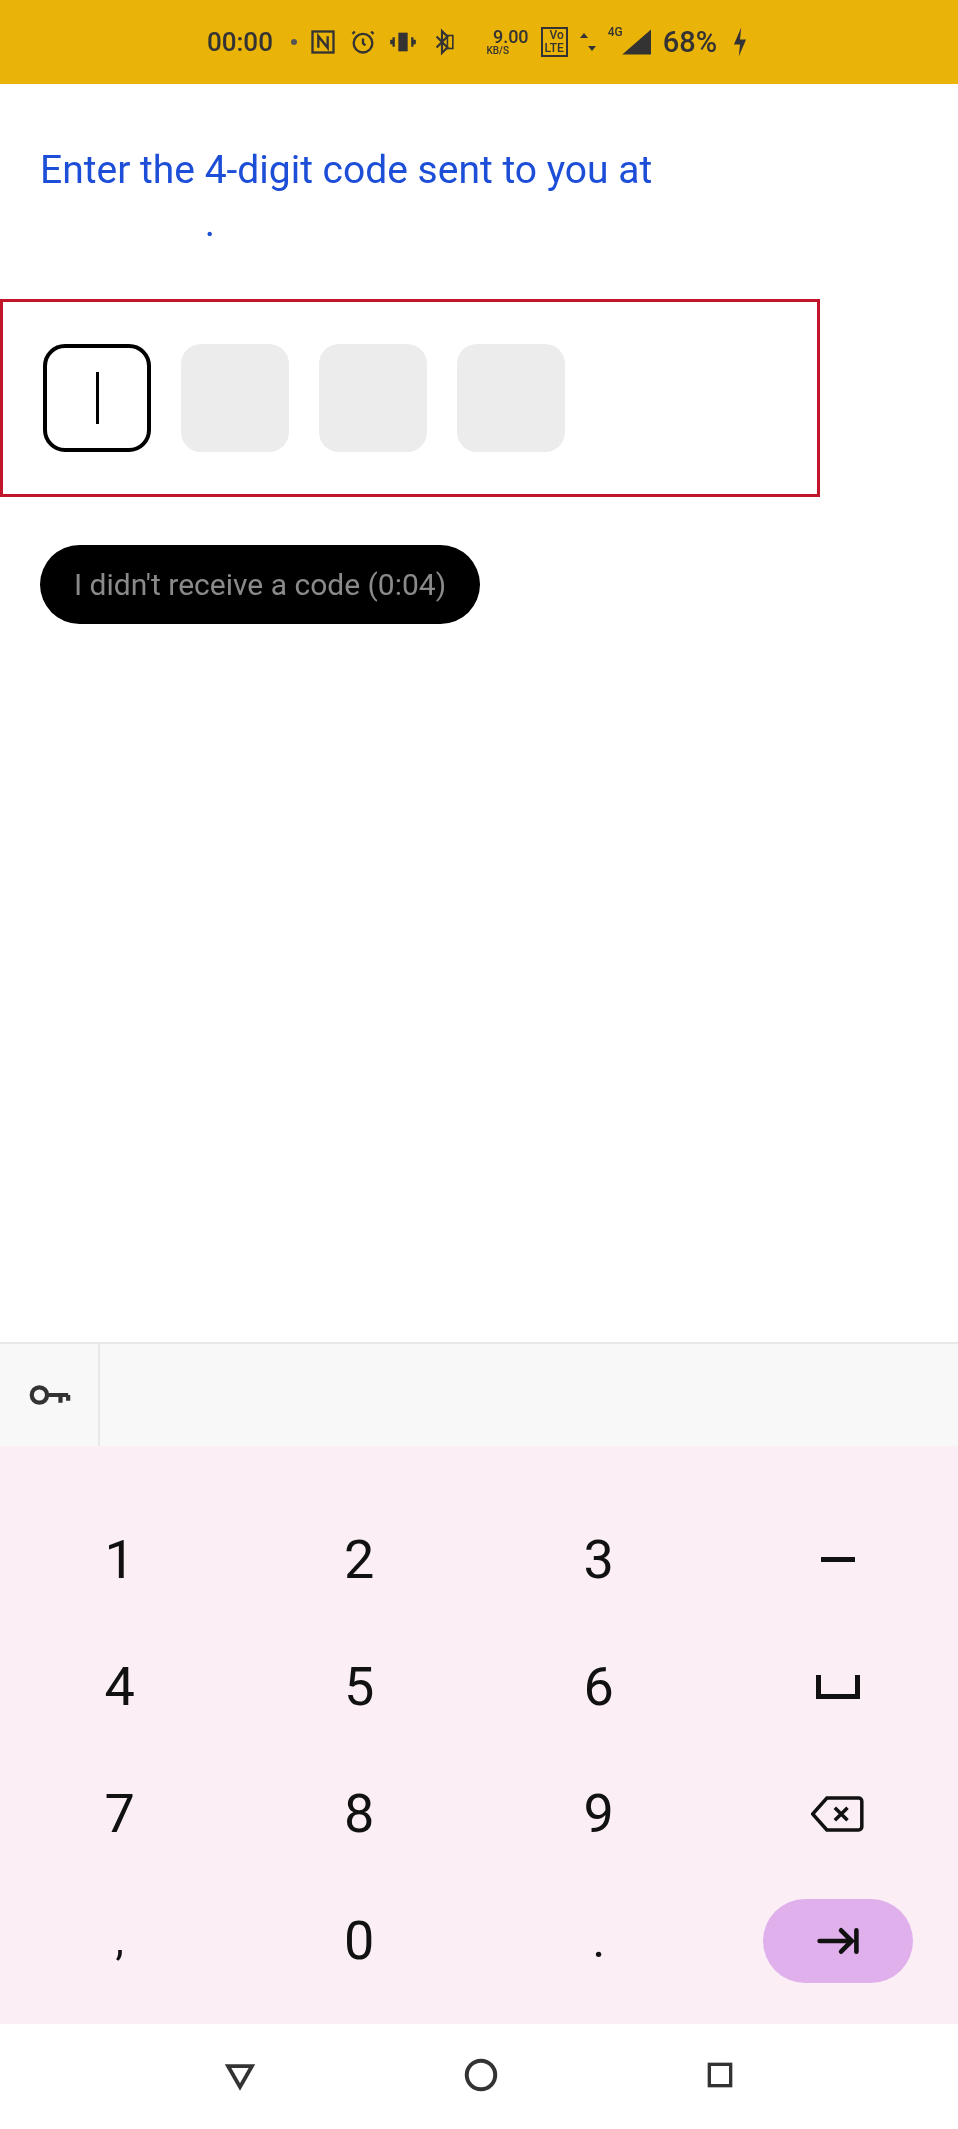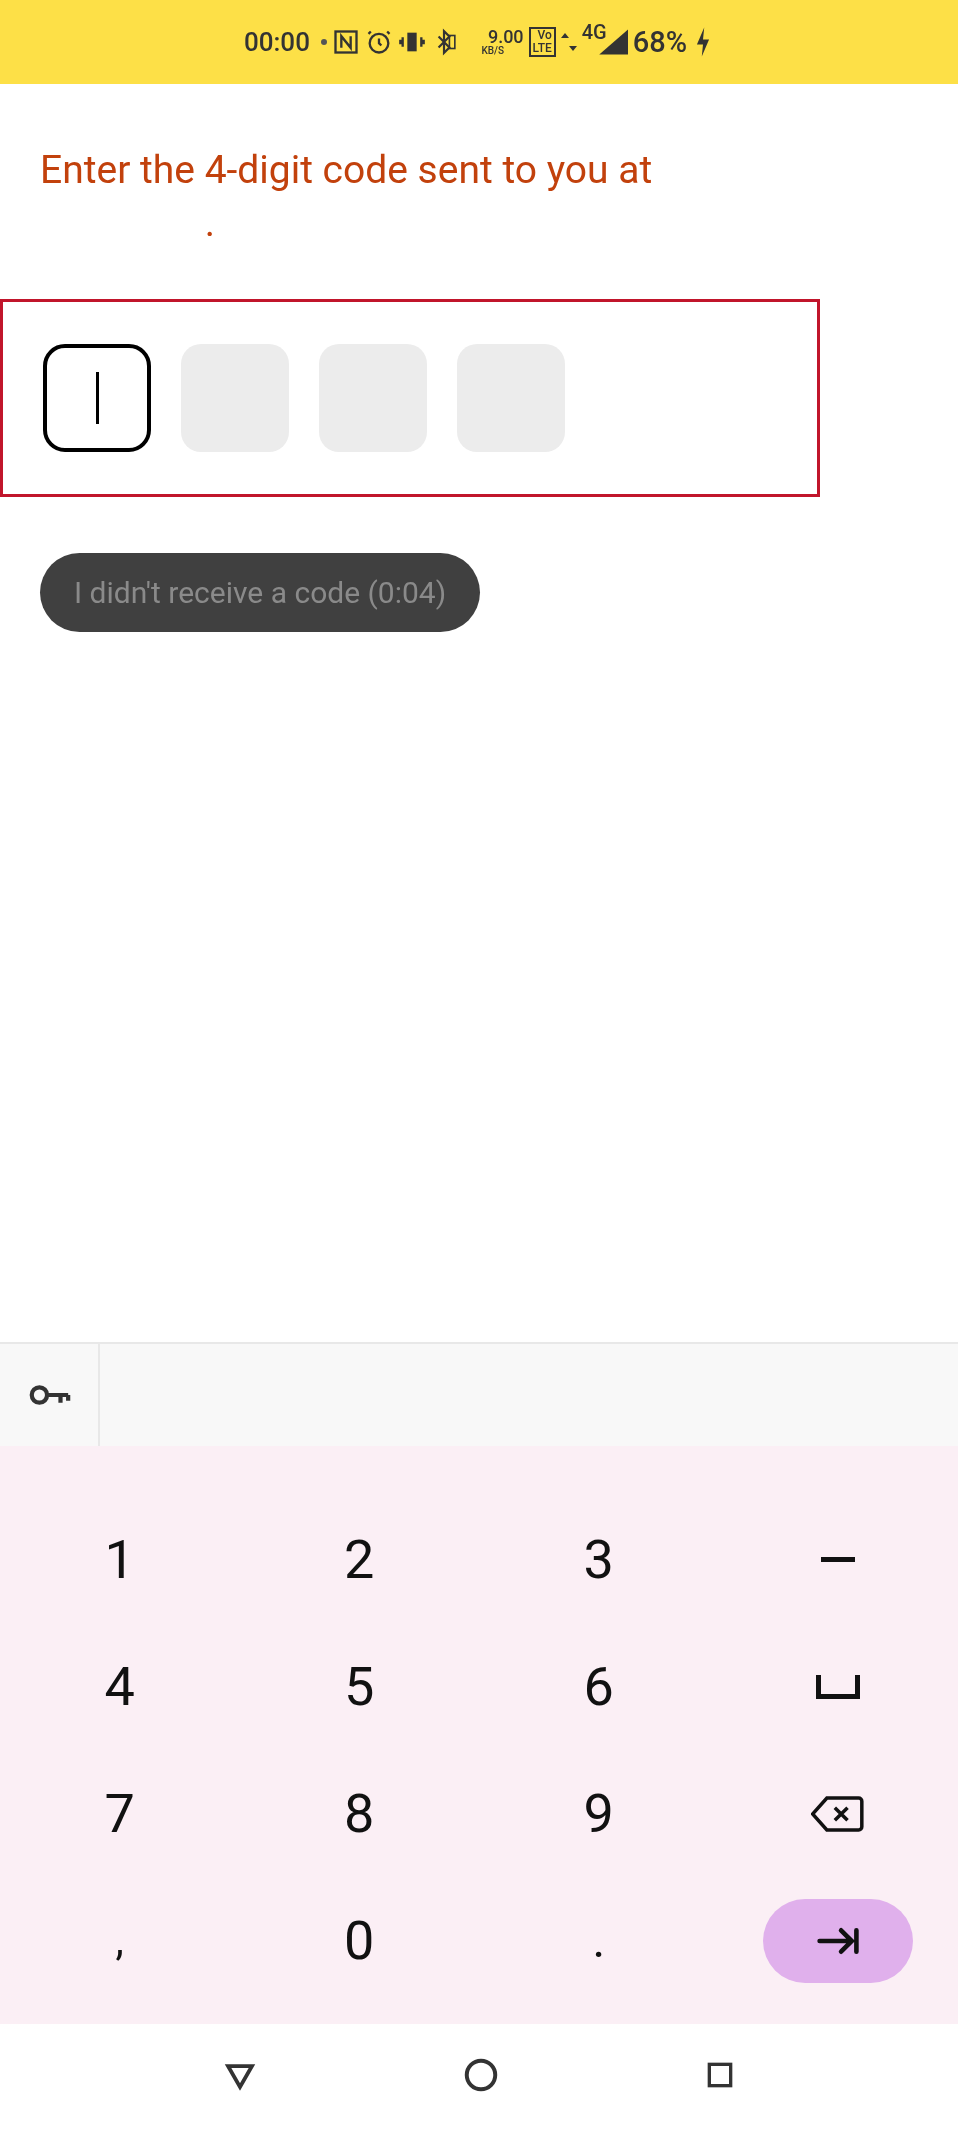--- a/index.html
+++ b/index.html
@@ -1,47 +1,47 @@
 <!DOCTYPE html>
 <html><head>
 <meta charset="utf-8">
 <style>
   * { margin: 0; padding: 0; box-sizing: border-box; }
   html, body { width: 958px; height: 2129px; font-family: -apple-system, Roboto, sans-serif; background: #fff; overflow: hidden; }
 
   .status-bar {
     height: 84px;
-    background: #fde047;
+    background: #eab308;
     display: flex;
     align-items: center;
     justify-content: center;
-    gap: 5px;
+    gap: 12px;
     font-size: 26px;
     color: #333;
     font-weight: 500;
     padding: 0 30px;
   }
   .status-bar .time { margin-right: 6px; }
   .status-bar .dot { width: 6px; height: 6px; background: #555; border-radius: 50%; }
   .status-bar .icon { display: inline-flex; align-items: center; }
   .status-bar svg { display: block; }
   .status-kbs { font-size: 18px; line-height: 1; text-align: center; }
   .status-kbs .top { font-size: 18px; margin-left: 26px; }
   .status-kbs .bot { font-size: 10px; }
   .status-volte { font-size: 12px; border: 2px solid #333; padding: 0 2px; line-height: 1.1; text-align: right; }
-  .status-4g { font-size: 20px; position: relative; top: -10px; }
+  .status-4g { font-size: 12px; position: relative; top: -10px; }
   .battery-pct { font-size: 29px; }
 
   .content {
     padding: 60px 40px 0 40px;
   }
   .heading {
     font-size: 39px;
     line-height: 1.35;
-    color: #c2410c;
+    color: #1d4ed8;
     font-weight: 400;
     max-width: 860px;
   }
   .heading .masked-dot { display: inline-block; width: 340px; text-align: center; }
 
   .code-highlight {
     border: 3px solid #c1152b;
     margin: 50px 0 40px -40px;
     padding: 42px 40px;
     width: 820px;
@@ -57,26 +57,26 @@
   .code-box.active {
     background: #fff;
     border: 4px solid #000;
     border-radius: 22px;
   }
   .cursor { width: 3px; height: 52px; background: #000; animation: blink 1s step-start infinite; }
   @keyframes blink { 50% { opacity: 0; } }
 
   .chip {
     display: inline-block;
-    background: #404040;
+    background: #000000;
     color: #8a8a8a;
     font-size: 30px;
     padding: 22px 34px;
     border-radius: 50px;
-    margin-top: 16px;
+    margin-top: 8px;
   }
 
   .suggestion-bar {
     position: absolute;
     top: 1342px;
     left: 0; right: 0;
     height: 104px;
     background: #f8f8f8;
     border-top: 2px solid #e8e8e8;
     display: flex;

